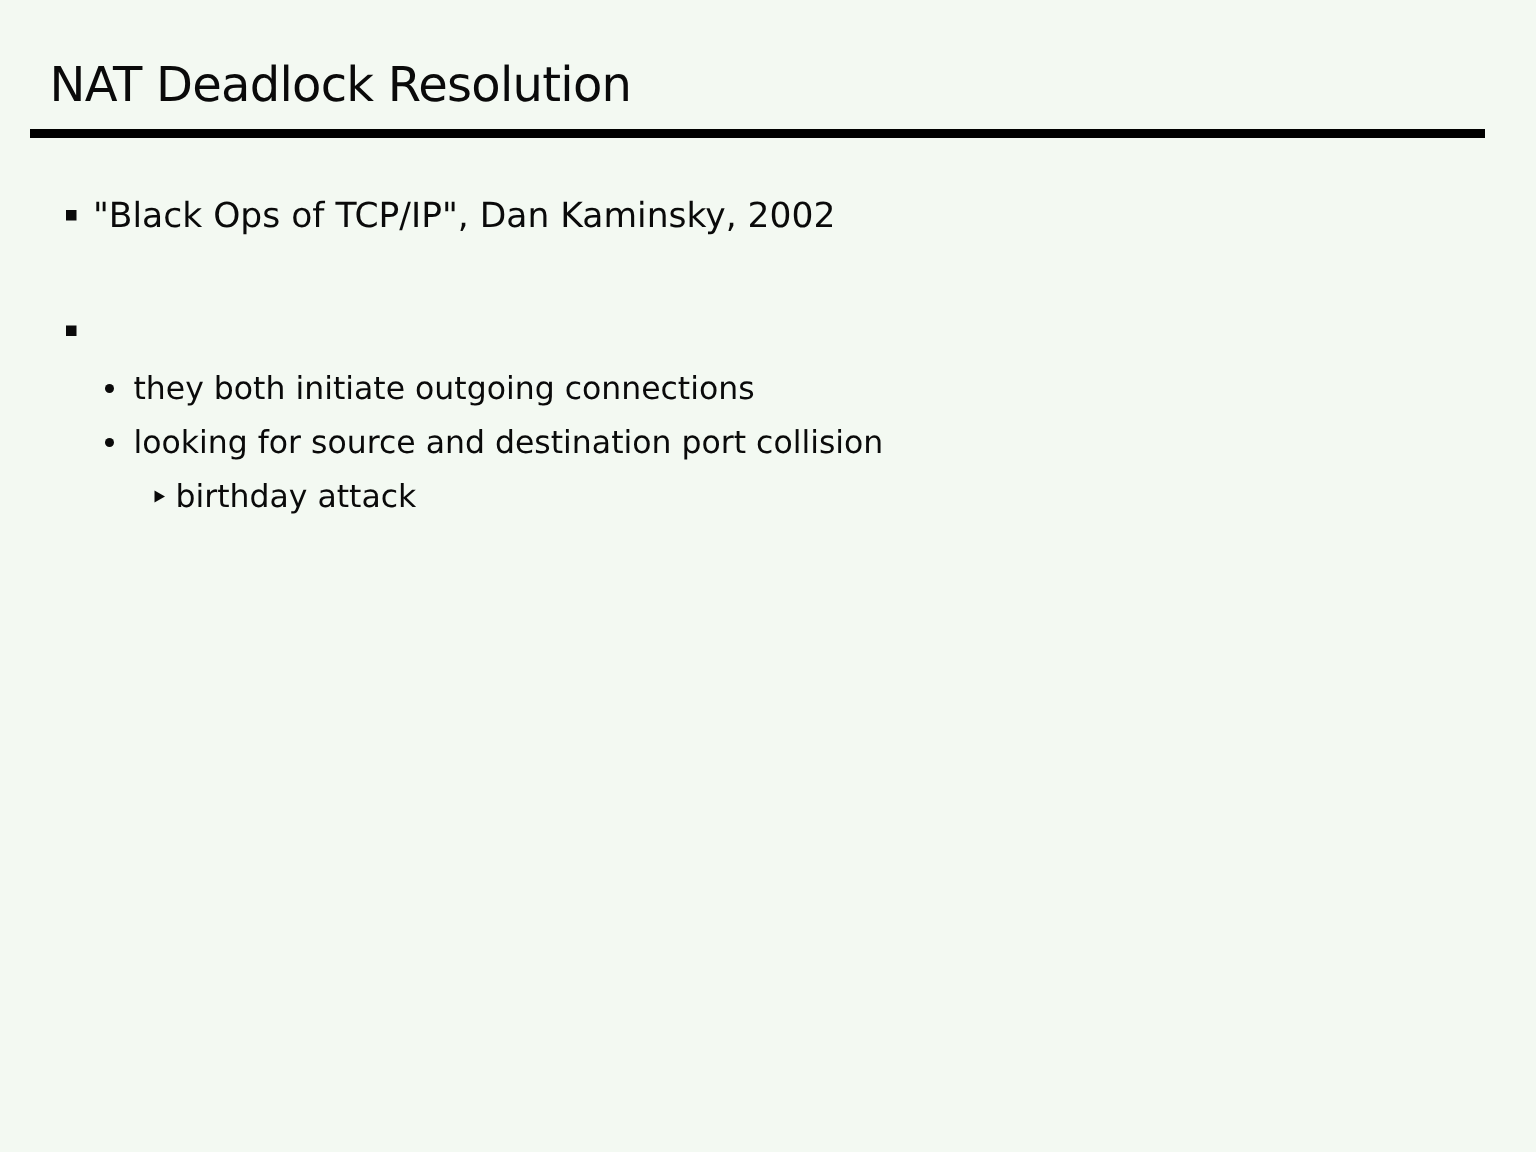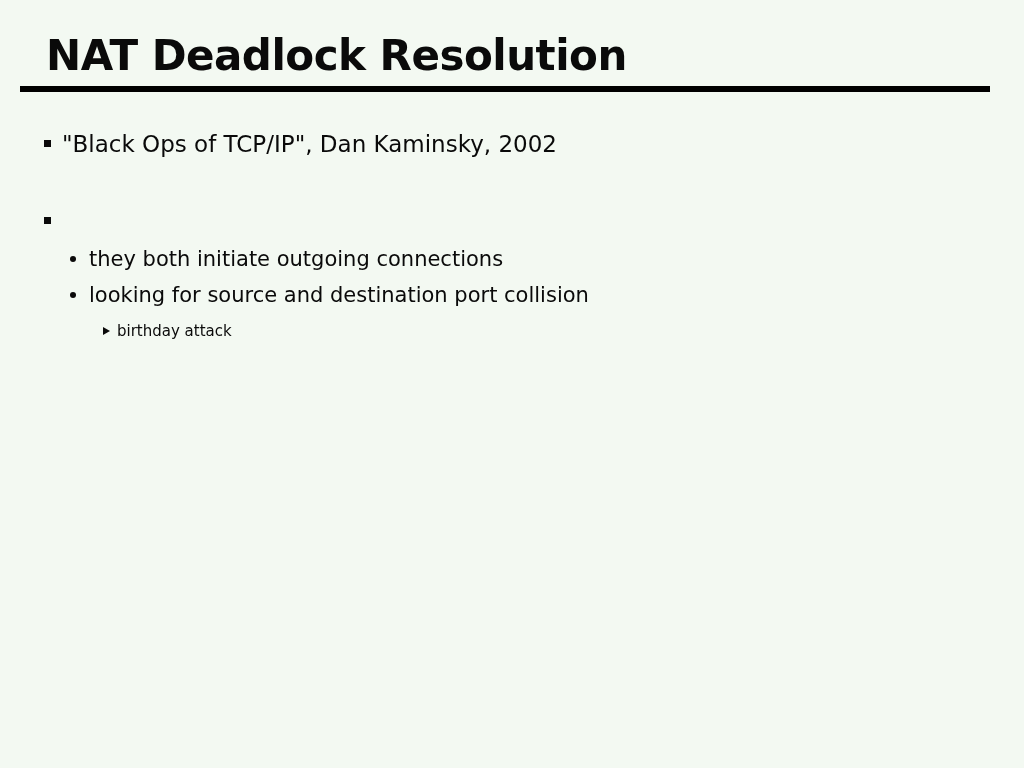--- a/index.html
+++ b/index.html
@@ -14,46 +14,46 @@
     font-family: "DejaVu Sans", "Liberation Sans", sans-serif;
     color: #0a0a0a;
   }
   .slide {
     position: relative;
     width: 1024px;
     height: 768px;
   }
   .slide-title {
     position: absolute;
-    left: 46px;
+    left: 33px;
     top: 36px;
-    font-size: 42px;
+    font-size: 32px;
     line-height: 40px;
     letter-spacing: -0.5px;
-    font-weight: 700;
+    font-weight: 400;
     white-space: nowrap;
   }
   .title-rule {
     position: absolute;
     left: 20px;
     top: 86px;
     width: 970px;
     height: 6px;
     background: #000000;
   }
   .bullet-row {
     position: absolute;
     display: flex;
     align-items: center;
     height: 30px;
     white-space: nowrap;
   }
   .bullet-row.level1 { left: 44px; font-size: 23px; }
   .bullet-row.level2 { left: 70px; font-size: 21px; }
-  .bullet-row.level3 { left: 103px; font-size: 15px; }
+  .bullet-row.level3 { left: 103px; font-size: 21px; }
 
   .row-b1 { top: 129px; }
   .row-b2 { top: 206px; }
   .row-s1 { top: 244px; }
   .row-s2 { top: 280px; }
   .row-s3 { top: 316px; }
 
   .marker {
     flex: 0 0 auto;
     display: inline-block;

